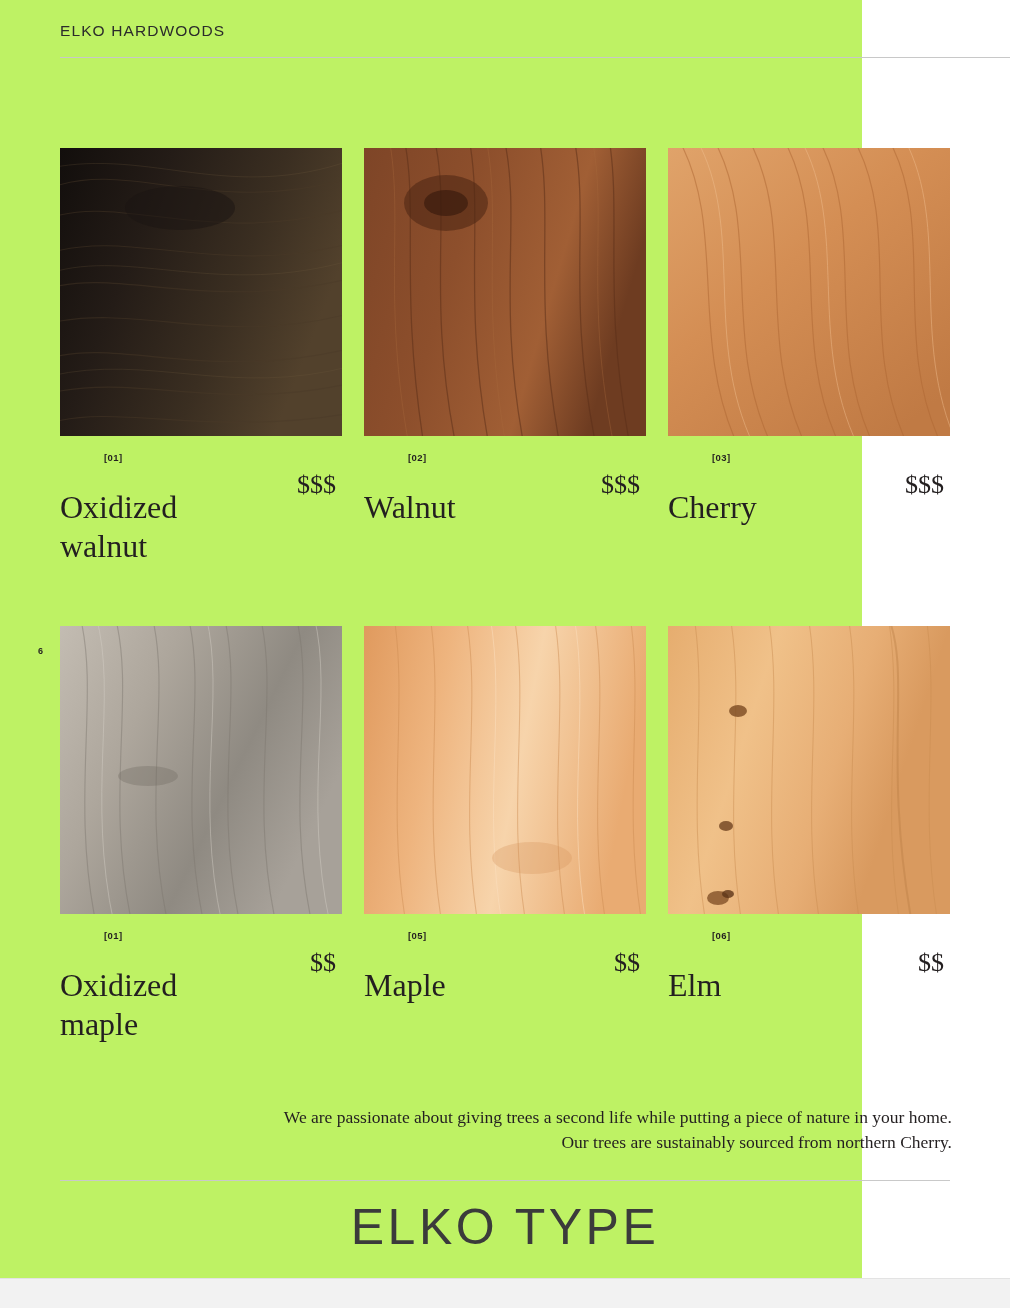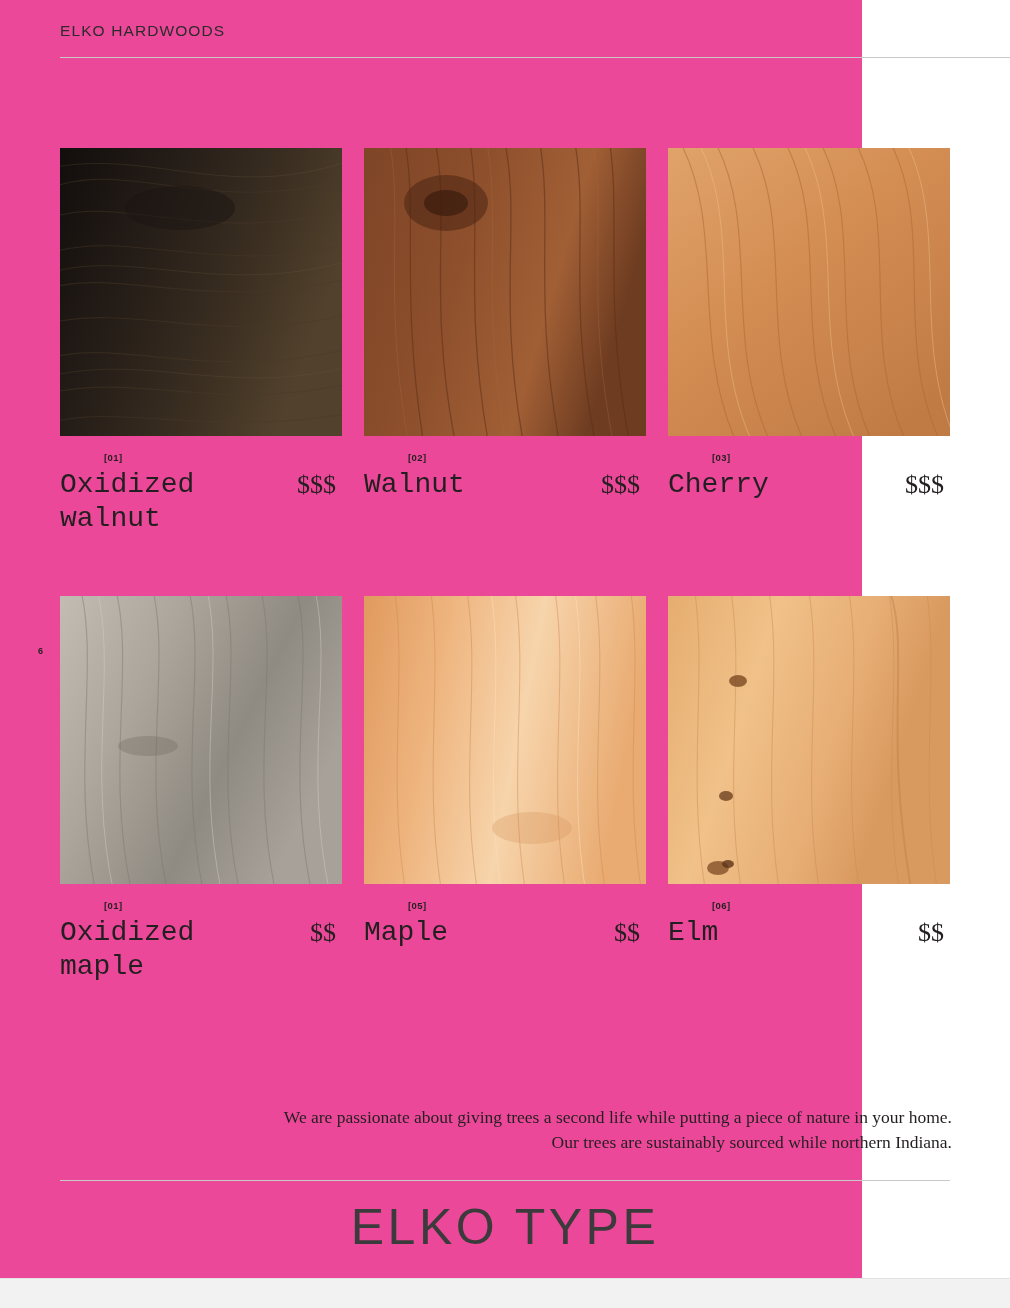--- a/index.html
+++ b/index.html
@@ -12,21 +12,21 @@
     height: 1308px;
     font-family: "Liberation Sans", sans-serif;
     color: #231f20;
     position: relative;
     overflow: hidden;
   }
   .page {
     width: 862px;
     height: 1308px;
     position: relative;
-    background: #ec4899;
+    background: #bef264;
     box-sizing: border-box;
   }
 
   
   .header {
     position: absolute;
     left: 60px;
     top: 22px;
     width: 890px;
   }
@@ -82,25 +82,26 @@
     margin-top: 16px;
     padding-left: 44px;
   }
   .namerow {
     display: flex;
     align-items: flex-start;
     justify-content: space-between;
     margin-top: 5px;
   }
   .wname {
-    font-family: Liberation Mono, monospace;
-    font-size: 28px;
+    font-family: Liberation Serif, serif;
+    font-size: 32px;
     line-height: 1.22;
     color: #231f20;
     max-width: 180px;
+    margin-top: 20px;
   }
   .price {
     font-family: "Liberation Serif", serif;
     font-size: 26px;
     color: #231f20;
     padding-right: 6px;
     padding-top: 2px;
     white-space: nowrap;
   }
 
@@ -389,20 +390,20 @@
           <div class="wname">Elm</div>
           <div class="price">$$</div>
         </div>
       </div>
 
     </div>
   </div>
 
   <div class="blurb">
     <div>We are passionate about giving trees a second life while putting a piece of nature in your home.</div>
-    <div>Our trees are sustainably sourced while northern Indiana.</div>
+    <div>Our trees are sustainably sourced from northern Cherry.</div>
   </div>
 
   <div class="footer-rule"></div>
   <div class="footer-title">ELKO TYPE</div>
   <div class="bottom-strip"></div>
 
 </div>
 
 </body></html>

